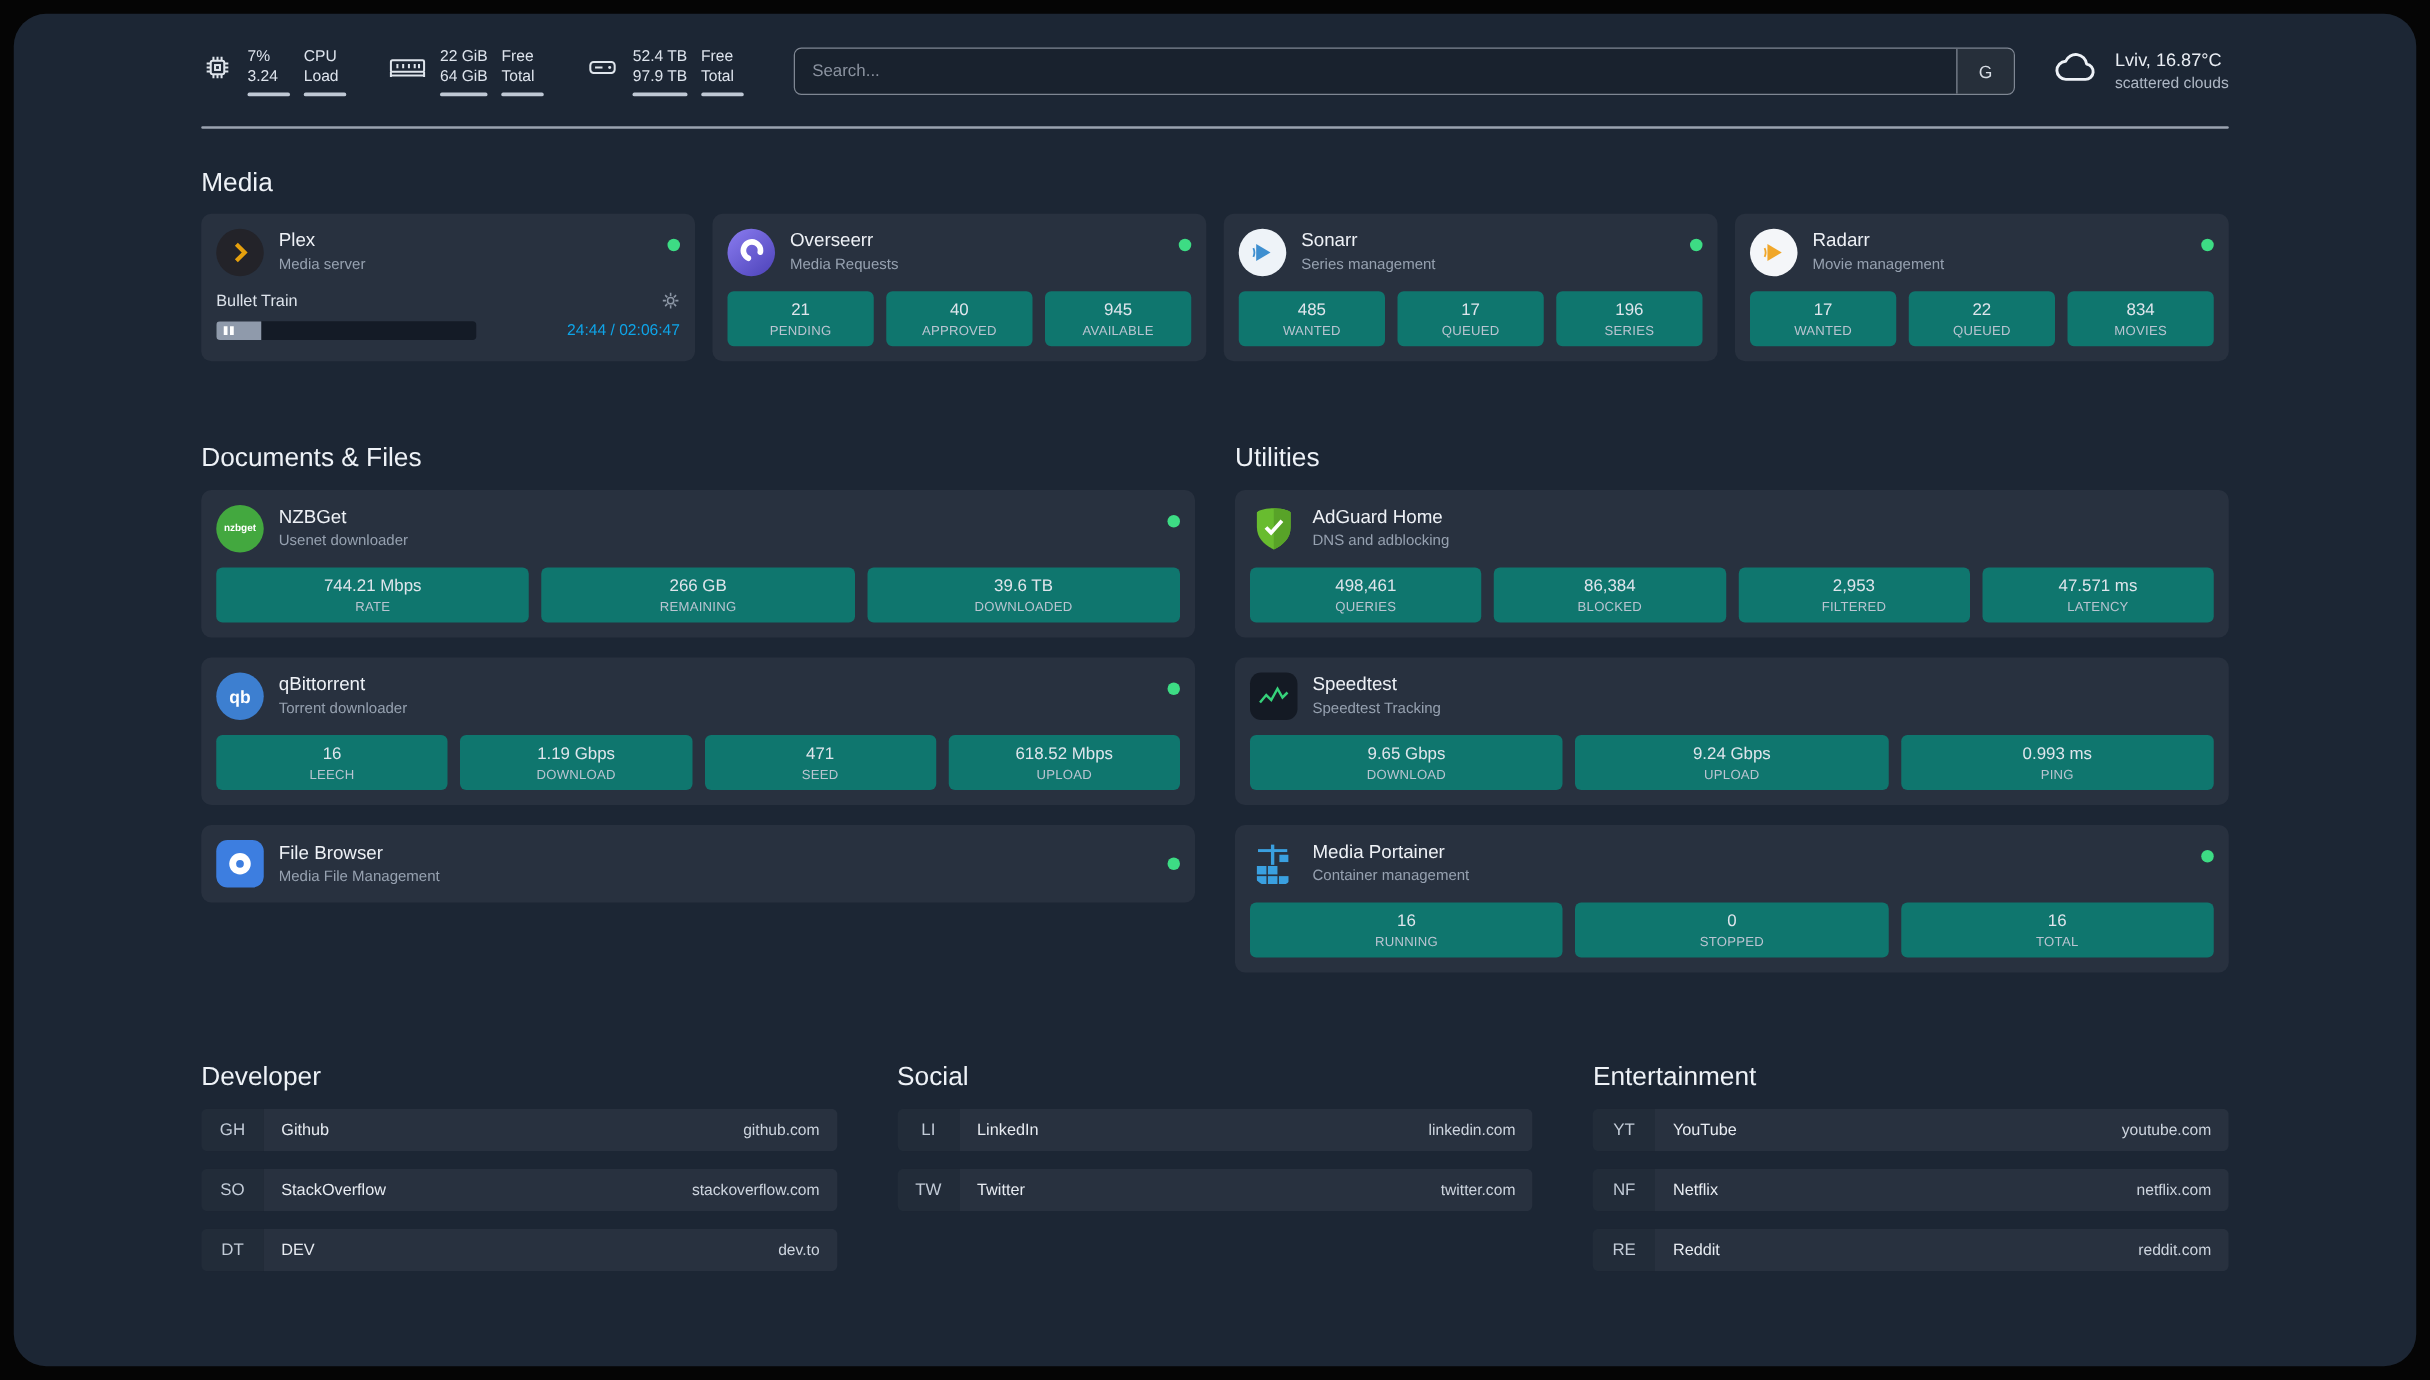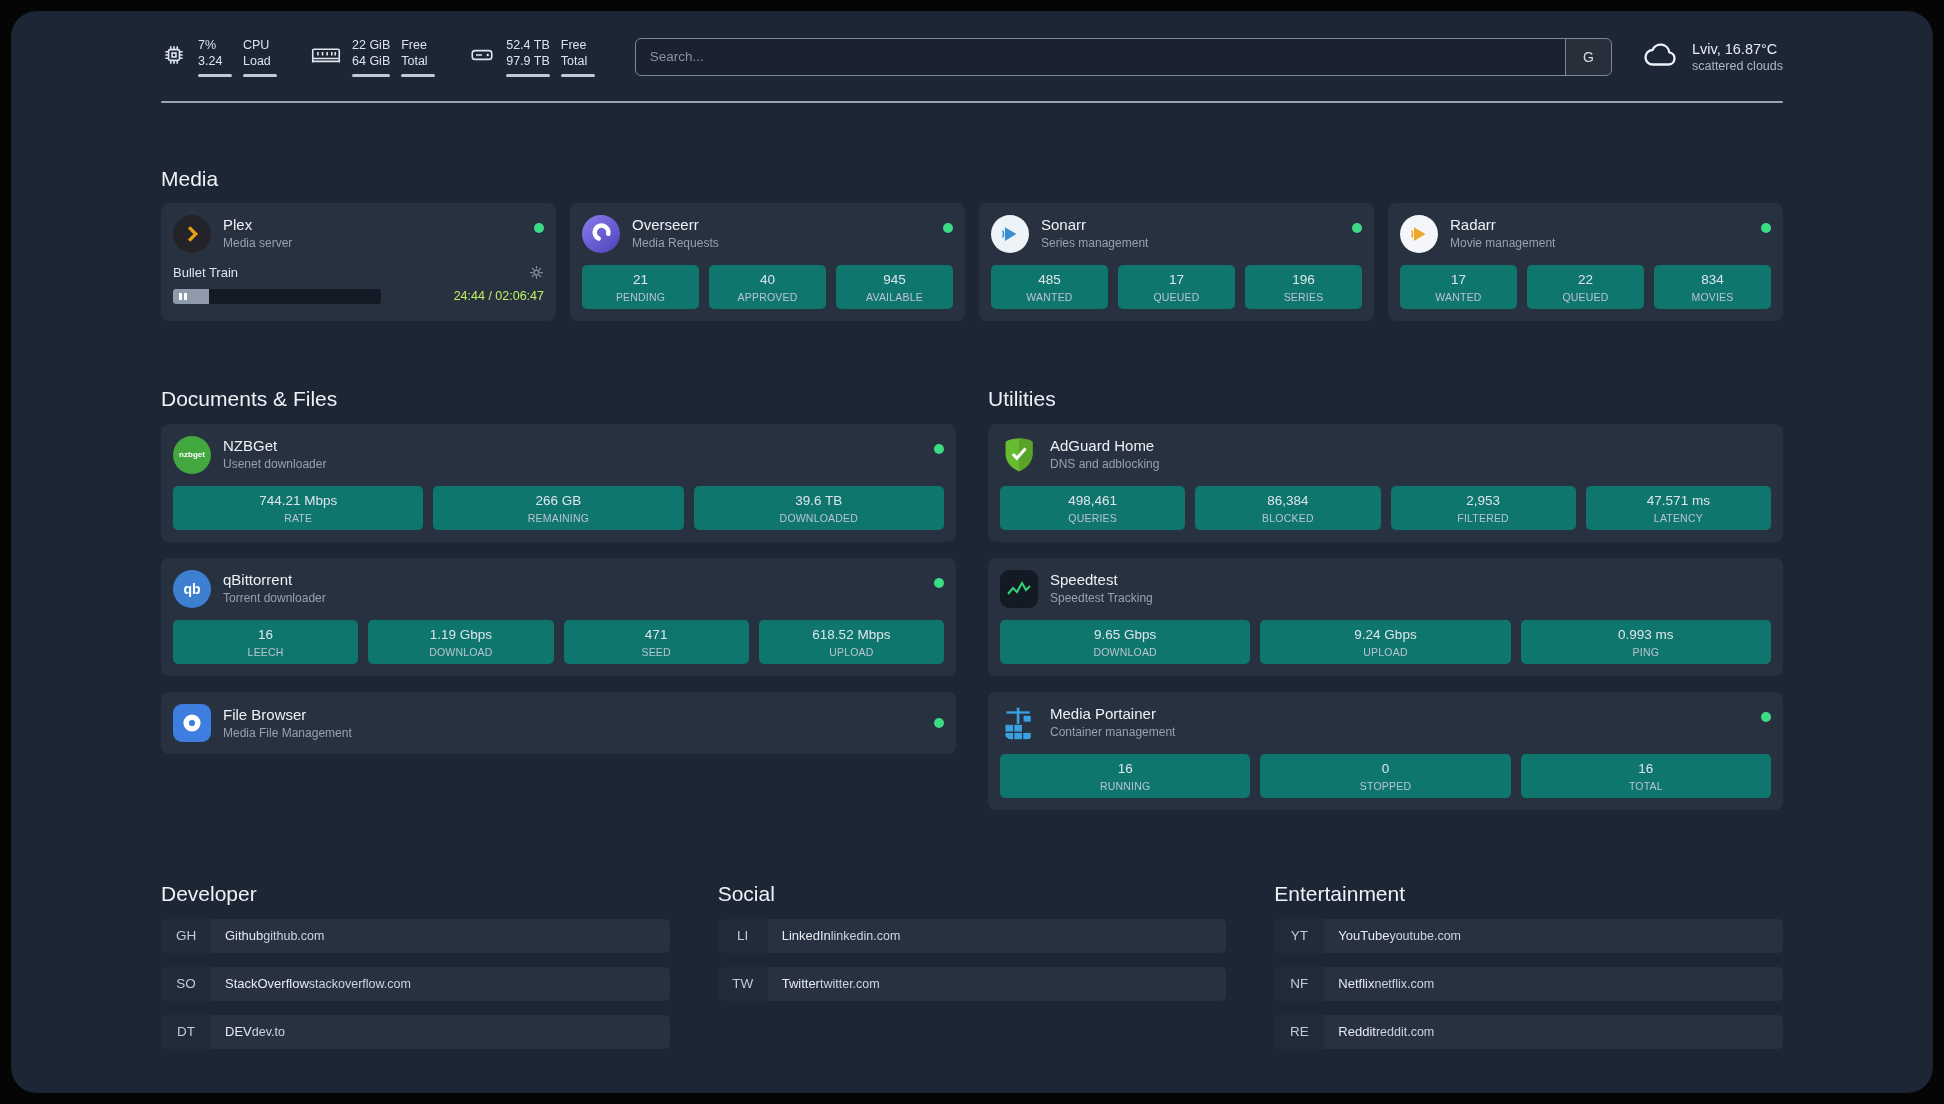--- a/index.html
+++ b/index.html
@@ -44,21 +44,21 @@
   }
   .weather { display: flex; align-items: center; gap: 12px; }
   .weather-text { display: flex; flex-direction: column; }
   .weather-loc { font-size: 14.5px; color: #e9edf3; }
   .weather-cond { font-size: 12.5px; color: #aeb7c4; margin-top: 2px; }
 
   .divider { height: 2px; background: #9aa3b0; border-radius: 1px; margin-top: 24px; }
 
   
   .sec-title { font-size: 21px; color: #eef2f7; font-weight: 500; }
-  .media-sec { margin-top: 64px; }
+  .media-sec { margin-top: 32px; }
   .media-grid { display: grid; grid-template-columns: repeat(4, 1fr); gap: 14px; margin-top: 12px; }
 
   .card { background: #28313f; border-radius: 8px; padding: 12px; }
   .card-head { display: flex; align-items: flex-start; gap: 12px; cursor: pointer; }
   .svc-icon {
     width: 38px; height: 38px; flex: none; border-radius: 50%;
     display: flex; align-items: center; justify-content: center; overflow: hidden;
   }
   .svc-icon.square { border-radius: 9px; }
   .svc-icon.flat { background: transparent; }
@@ -78,40 +78,40 @@
   .player-top { display: flex; align-items: center; justify-content: space-between; font-size: 13px; color: #dde3eb; }
   .gear-btn { cursor: pointer; display: flex; }
   .player-bottom { display: flex; align-items: center; margin-top: 9px; }
   .seek {
     position: relative; width: 56%; height: 15px; background: #141b26;
     border-radius: 3px; overflow: hidden; display: flex; align-items: center; cursor: pointer;
   }
   .seek-fill { position: absolute; left: 0; top: 0; bottom: 0; width: 36px; background: #8f9aab; }
   .pause { position: relative; display: flex; gap: 2.5px; margin-left: 6px; cursor: pointer; }
   .pause i { display: block; width: 2.5px; height: 7px; background: #ffffff; }
-  .time { margin-left: auto; font-size: 12.5px; color: #bef264; text-align: center; }
+  .time { margin-left: auto; font-size: 12.5px; color: #0ea5e9; text-align: center; }
 
   
   .cols { display: grid; grid-template-columns: 1fr 1fr; gap: 32px; margin-top: 66px; align-items: start; }
   .col .sec-title { margin-bottom: 13px; }
   .col .card + .card { margin-top: 16px; }
   .head-only .card-head { align-items: center; }
   .head-only .dot { margin-top: 0; align-self: center; }
 
   
   .bookmarks { display: grid; grid-template-columns: 1fr 1fr 1fr; gap: 48px; margin-top: 72px; }
   .bm-rows { margin-top: 13px; display: flex; flex-direction: column; gap: 14px; }
   .bm { display: flex; height: 34px; border-radius: 5px; overflow: hidden; cursor: pointer; }
   .bm-abbr {
     width: 50px; flex: none; background: #222c39; color: #c2cbd7;
     display: flex; align-items: center; justify-content: center; font-size: 13.5px;
   }
   .bm-bar {
     flex: 1; background: #28313f; display: flex; align-items: center;
-    padding: 0 14px;
+    justify-content: space-between; padding: 0 14px;
   }
   .bm-name { font-size: 13px; color: #e7ebf1; }
   .bm-domain { font-size: 12.5px; color: #cdd4de; }
 </style>
 </head>
 <body>
 
 <div class="frame">
   <div class="content">
 

